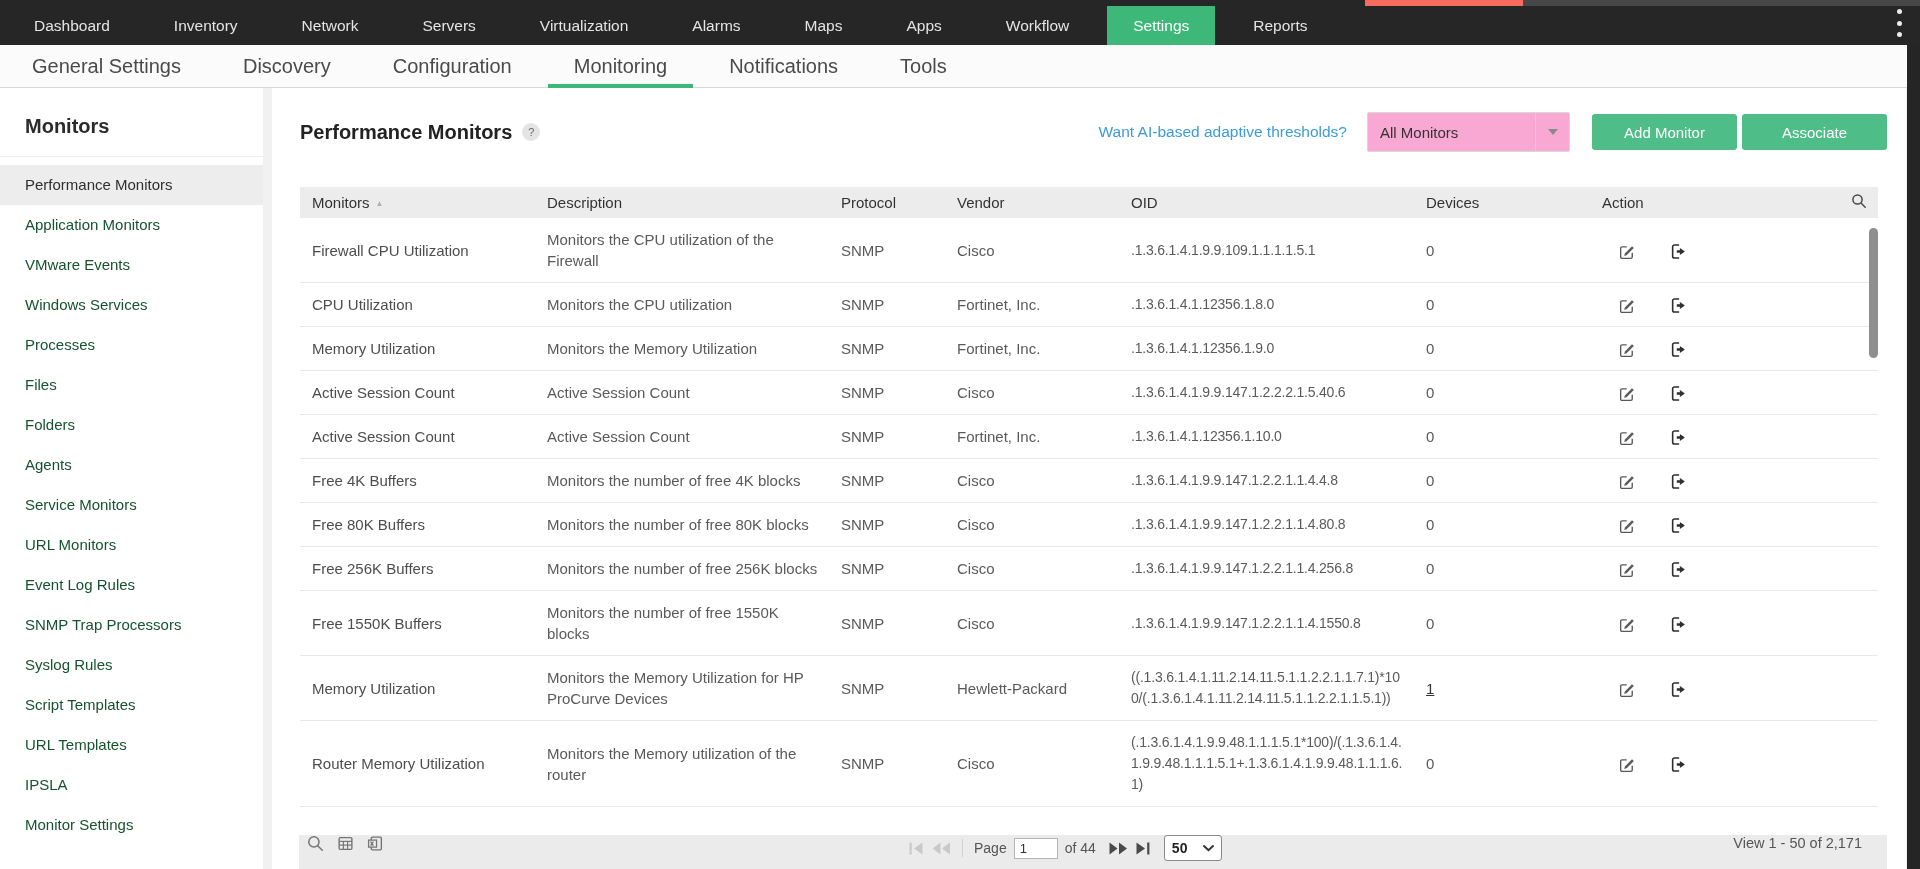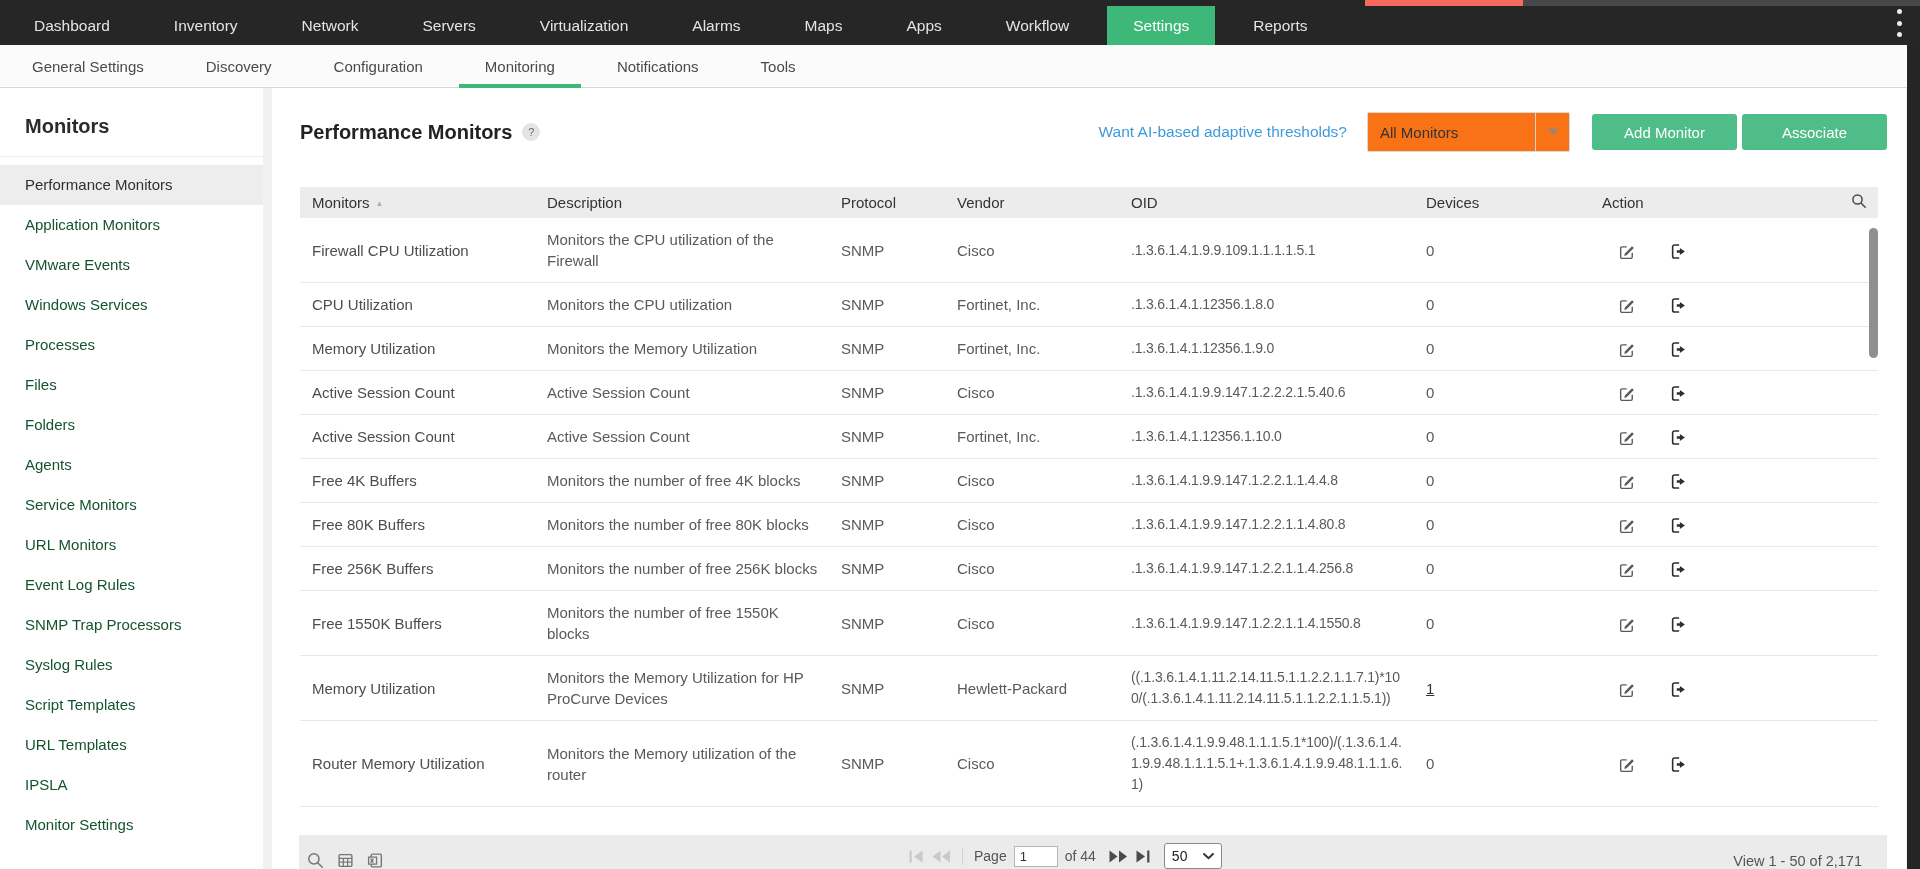--- a/index.html
+++ b/index.html
@@ -20,42 +20,42 @@
   .alert-strip2 { position:absolute; left:1523px; top:0; width:397px; height:6px;
     background:#474747; z-index:22; }
   .kebab { position:absolute; right:12px; top:9px; width:18px; height:28px; z-index:23;
     display:flex; flex-direction:column; align-items:center; justify-content:space-between; cursor:pointer; }
   .kebab i { width:5px; height:5px; border-radius:50%; background:#ececec; }
   
   .subnav { position:absolute; left:0; top:45px; width:1920px; height:43px;
     background:#fbfbfb; border-bottom:1px solid #d8d8d8; z-index:15; }
   .subnav ul { list-style:none; display:flex; height:100%; padding-left:6px; }
   .subnav li { display:flex; align-items:center; padding:0 26px; margin-right:10px;
-    color:#4a4a4a; font-size:15px; cursor:pointer; position:relative; white-space:nowrap; }
+    color:#4a4a4a; font-size:20px; cursor:pointer; position:relative; white-space:nowrap; }
   .subnav li.active::after { content:""; position:absolute; left:0; right:0; bottom:-1px;
     height:4px; background:var(--accent-green,#3eb878); }
   
   .sidebar { position:absolute; left:0; top:88px; width:263px; height:781px; background:#fff; }
   .sidebar h2 { font-size:20px; color:#2b2b2b; padding:27px 0 18px 25px;
     border-bottom:1px solid #ececec; font-weight:bold; }
   .sidebar ul { list-style:none; margin-top:8px; }
   .sidebar li { height:40px; line-height:40px; padding-left:25px; font-size:15px;
     color:#14532d; cursor:pointer; white-space:nowrap; }
   .sidebar li.active { background:#ededed; color:#2f2f2f; }
   
   .main { position:absolute; left:272px; top:88px; width:1634px; height:781px; background:#fff; }
   .content-header { display:flex; align-items:center; justify-content:space-between;
     height:44px; margin:22px 19px 0 28px; }
   .title-group { display:flex; align-items:center; gap:10px; }
   .page-title { font-size:20px; font-weight:bold; color:#222; }
   .help-badge { width:18px; height:18px; border-radius:50%; background:#e4e4e4; color:#6a6a6a;
     font-size:11px; display:flex; align-items:center; justify-content:center; cursor:pointer; }
   .controls { display:flex; align-items:center; }
   .ai-link { color:var(--link-blue,#3d9bd8); font-size:15.5px; cursor:pointer; margin-right:20px; white-space:nowrap; }
-  .filter-dd { width:203px; height:40px; background:#f97316; border:1px solid #d8d8d8;
+  .filter-dd { width:203px; height:40px; background:#f9a8d4; border:1px solid #d8d8d8;
     border-radius:2px; display:flex; align-items:center; cursor:pointer; margin-right:22px; }
   .filter-dd .val { flex:1; padding-left:12px; font-size:15px; color:#333; }
   .filter-dd .caret-box { width:34px; height:100%; border-left:1px solid #d4d4d4;
     display:flex; align-items:center; justify-content:center; }
   .caret-down { width:0; height:0; border-left:5px solid transparent; border-right:5px solid transparent;
     border-top:6px solid #8a8a8a; }
   .btn { height:36px; width:145px; background:var(--button-green,#4fbd88); color:#fff;
     border:none; border-radius:3px; font-size:15px; cursor:pointer;
     font-family:"Liberation Sans",sans-serif; }
   .btn + .btn { margin-left:5px; }
@@ -71,31 +71,31 @@
     color:#5a5a5a; vertical-align:middle; line-height:21px; }
   td.c-mon { padding-left:12px; color:#4d4d4d; }
   td.c-oid { font-size:14px; word-break:break-all; letter-spacing:-0.2px;margin-top:41px; }
   td.c-act { padding-left:26px; }
   .act-ico { display:inline-block; width:18px; height:18px; cursor:pointer; vertical-align:middle; }
   .act-ico + .act-ico { margin-left:30px; }
   .devices-val { color:#5a5a5a; }
   tr.dev-link .devices-val { text-decoration:underline; color:#333; cursor:pointer; }
   
   .grid-footer { position:absolute; left:27px; bottom:0; width:1588px; height:34px;
-    background:#ebebeb; z-index:6; display:flex; align-items:flex-end; font-size:14px; color:#555; }
+    background:#ebebeb; z-index:6; display:flex; align-items:flex-start; font-size:14px; color:#555; }
   .gf-left { display:flex; align-items:center; gap:13px; padding-left:8px; width:300px; }
   .gf-left .ico { width:17px; height:17px; cursor:pointer; }
   .gf-center { display:flex; align-items:center; margin-left:310px; gap:7px; }
   .pg-btn { cursor:pointer; display:flex; align-items:center; }
   .pg-sep { width:1px; height:18px; background:#d2d2d2; margin:0 4px; }
   .page-input { width:44px; height:21px; border:1px solid #b5b5b5; background:#fff;
     font-size:13px; padding-left:5px; color:#333; font-family:"Liberation Sans",sans-serif; }
   .size-select { width:58px; height:26px; background:#fff; border:1px solid #8a8a8a;
     border-radius:3px; display:flex; align-items:center; justify-content:space-between;
-    padding:0 7px; cursor:pointer; color:#222; margin-left:6px; }
+    padding:0 7px; cursor:pointer; color:#222; margin-left:6px;font-weight:bold; }
   .gf-right { margin-left:auto; padding-right:25px; color:#555; font-size:14.5px; }
   
   .scroll-thumb { position:absolute; left:1597px; top:140px; width:9px; height:130px;
     border-radius:5px; background:#8f8f8f; cursor:pointer; z-index:7; }
   .edge-strip { position:absolute; left:1907px; top:45px; width:13px; height:824px;
     background:#252525; z-index:21; }
 </style>
 </head>
 <body>
 

